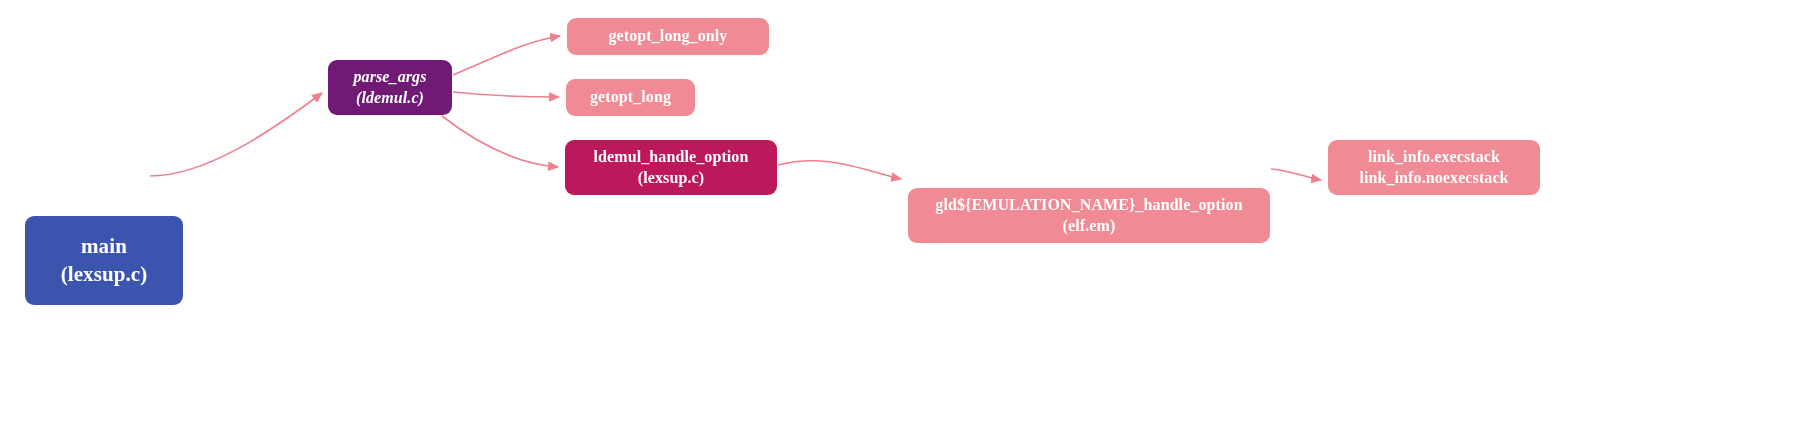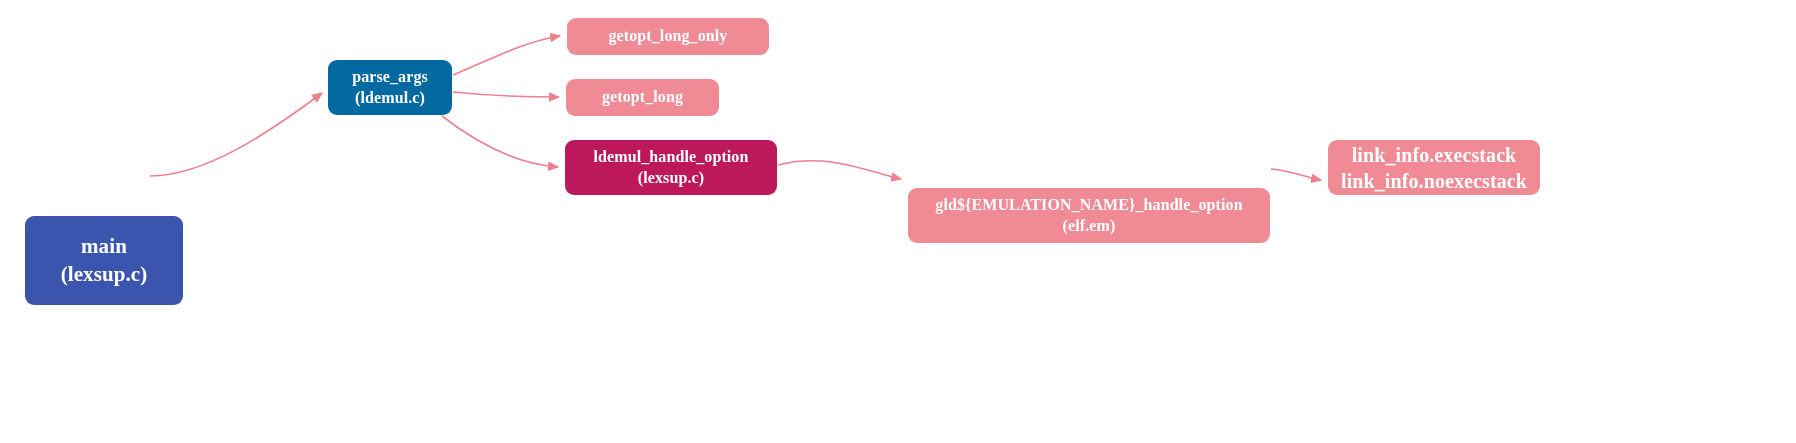--- a/index.html
+++ b/index.html
@@ -69,37 +69,37 @@
         <path d="M 778,165 C 828,152 868,172 901,179" fill="none" stroke="#ef7f8d" stroke-width="1.6" marker-end="url(#arrowhead)"></path>
         <path d="M 1271,169 C 1294,171 1303,177 1321,180" fill="none" stroke="#ef7f8d" stroke-width="1.6" marker-end="url(#arrowhead)"></path>
       </g>
   </svg>
 
   <div id="nodes-group">
       <div class="node node-root" style="left: 25px; top: 176px; width: 158px; height: 89px; background: rgb(59, 85, 174); font-size: 21px; margin-top: 40px;">
         <span class="ln">main</span>
         <span class="ln">(lexsup.c)</span>
       </div>
-      <div class="node node-call" style="left: 328px; top: 60px; width: 124px; height: 55px; background: #0369a1; font-size: 16px;">
+      <div class="node node-call" style="left: 328px; top: 60px; width: 124px; height: 55px; background: #701a75; font-size: 16px; font-style: italic;">
         <span class="ln">parse_args</span>
         <span class="ln">(ldemul.c)</span>
       </div>
       <div class="node node-call" style="left: 567px; top: 18px; width: 202px; height: 37px; background: rgb(240, 138, 149); font-size: 16px;">
         <span class="ln">getopt_long_only</span>
       </div>
-      <div class="node node-call" style="left: 566px; top: 79px; width: 153px; height: 37px; background: rgb(240, 138, 149); font-size: 16px; text-align: center;">
+      <div class="node node-call" style="left: 566px; top: 79px; width: 129px; height: 37px; background: rgb(240, 138, 149); font-size: 16px; text-align: center;">
         <span class="ln">getopt_long</span>
       </div>
       <div class="node node-call" style="left: 565px; top: 140px; width: 212px; height: 55px; background: #be185d; font-size: 16px;">
         <span class="ln">ldemul_handle_option</span>
         <span class="ln">(lexsup.c)</span>
       </div>
       <div class="node node-call" style="left: 908px; top: 140px; width: 362px; height: 55px; background: rgb(240, 138, 149); font-size: 16px; margin-top: 48px;">
         <span class="ln">gld${EMULATION_NAME}_handle_option</span>
         <span class="ln">(elf.em)</span>
       </div>
-      <div class="node node-call" style="left: 1328px; top: 140px; width: 212px; height: 55px; background: rgb(240, 138, 149); font-size: 20px; font-family: Liberation Serif, serif;">
+      <div class="node node-call" style="left: 1328px; top: 140px; width: 212px; height: 55px; background: rgb(240, 138, 149); font-size: 16px; font-family: Liberation Serif, serif;">
         <span class="ln">link_info.execstack</span>
         <span class="ln">link_info.noexecstack</span>
       </div>
     </div>
 
 </div>
 
 </body></html>

